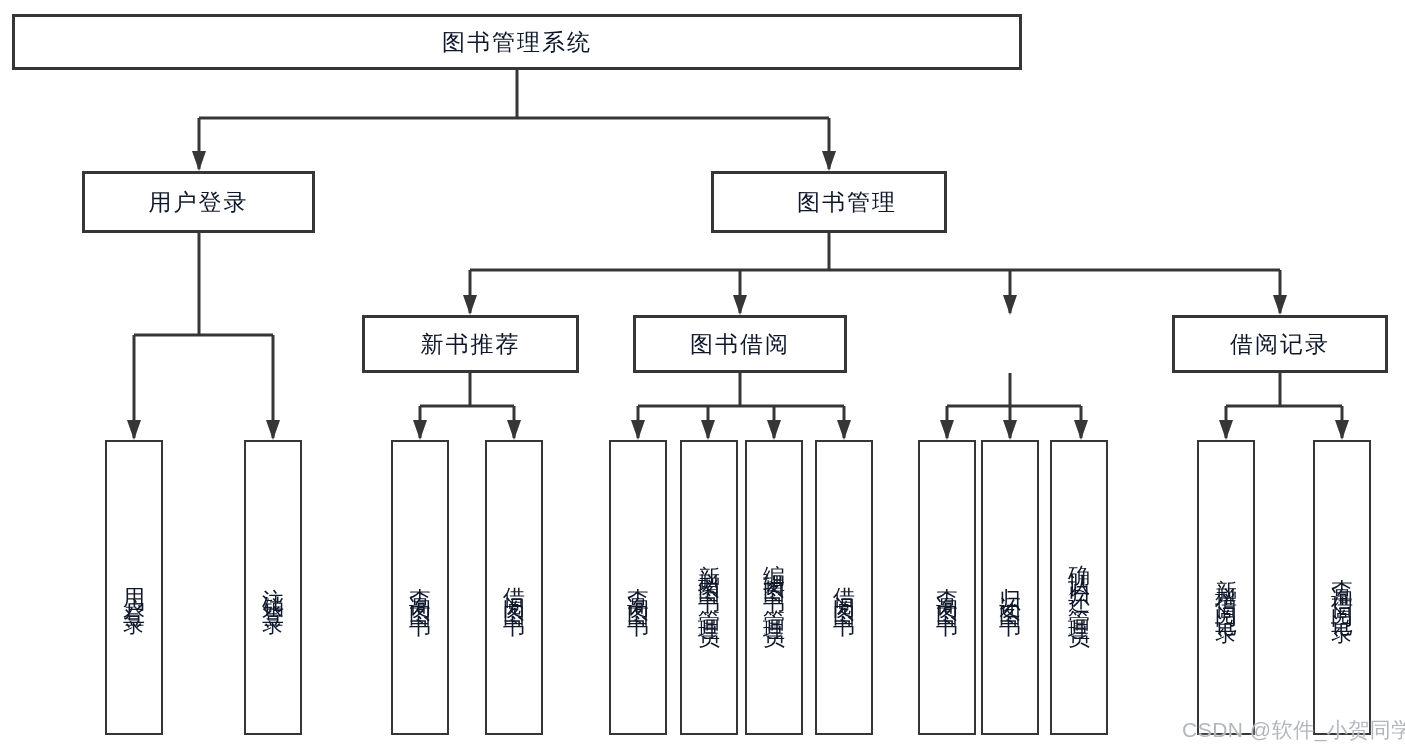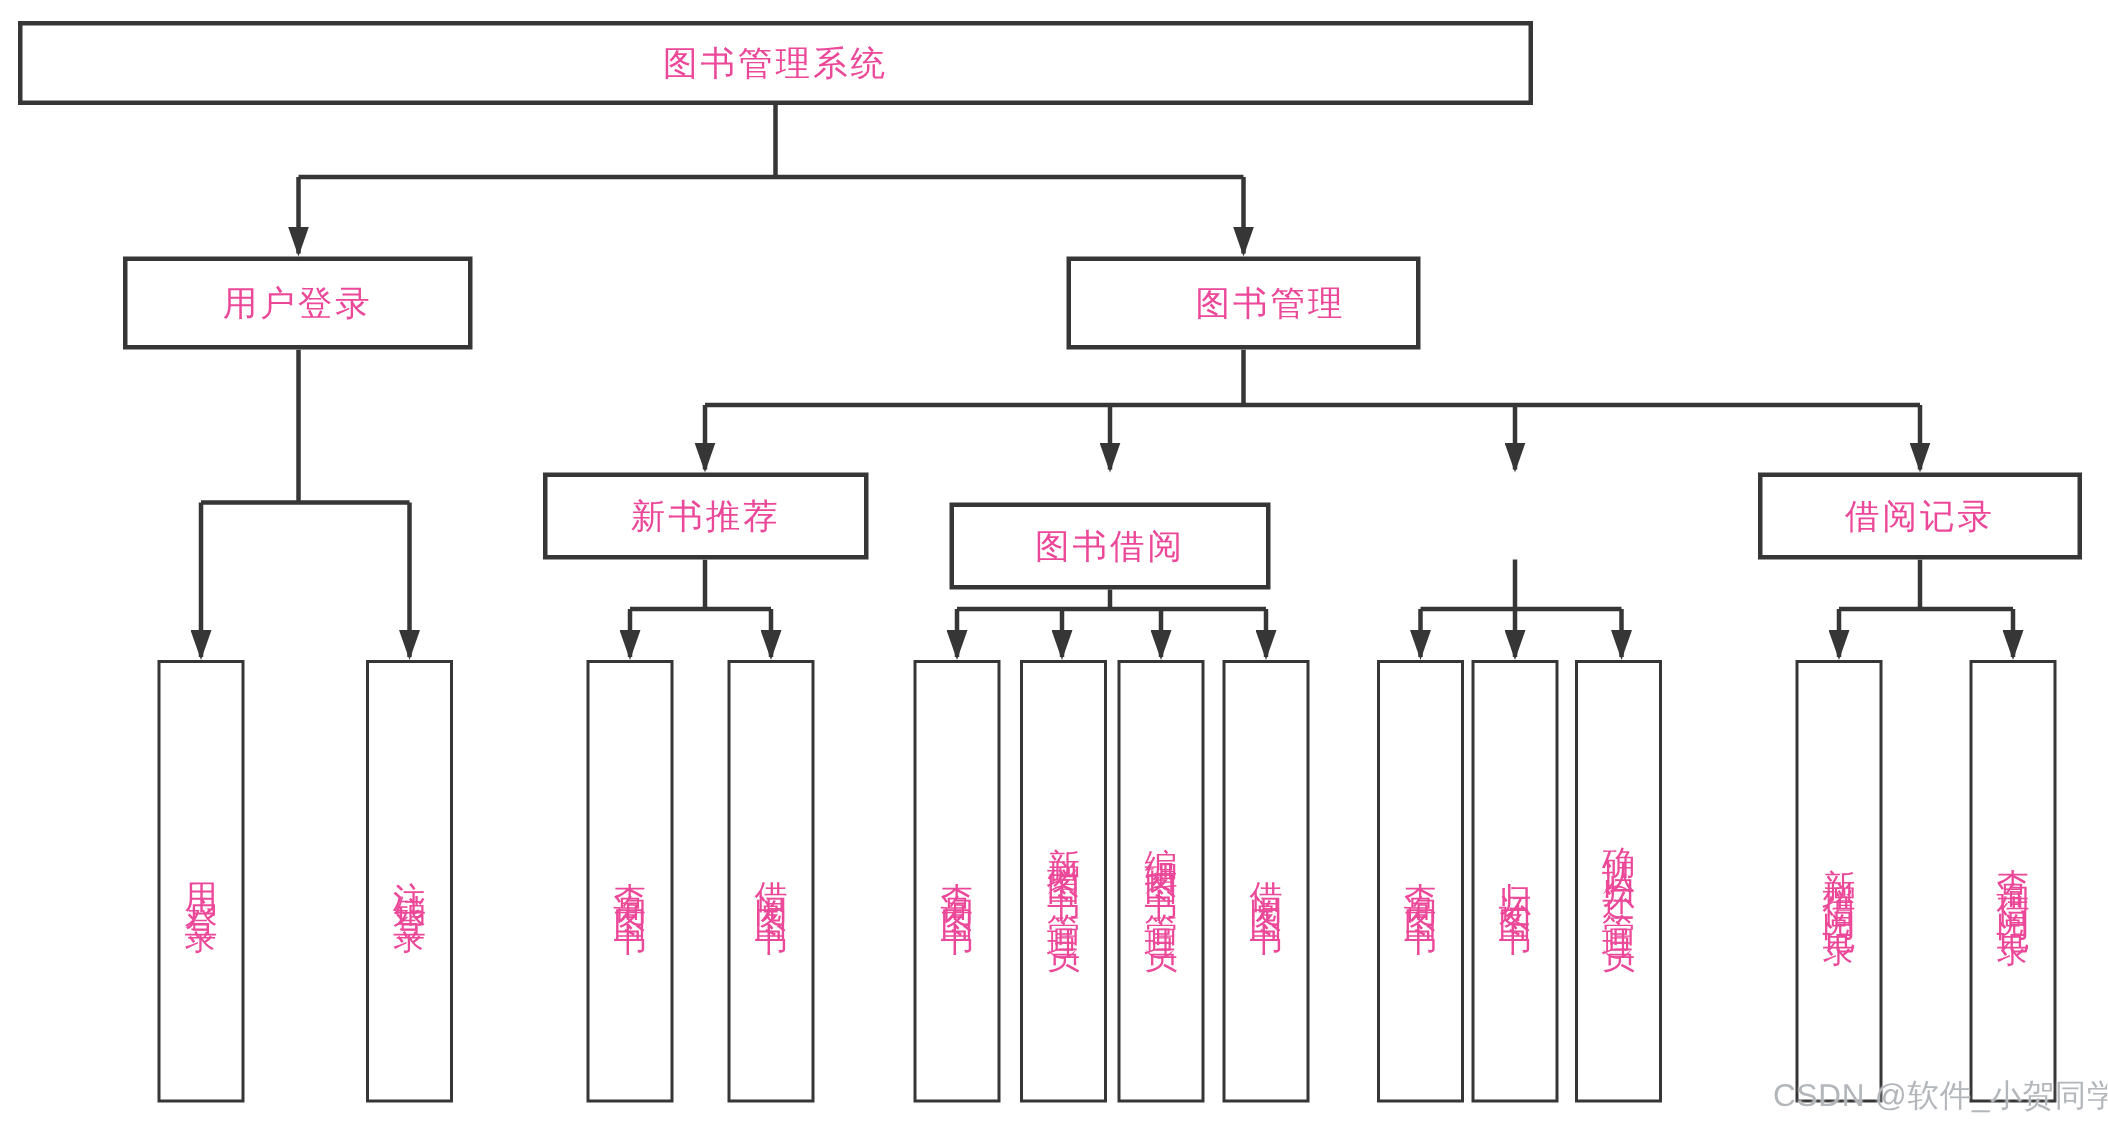--- a/index.html
+++ b/index.html
@@ -3,37 +3,37 @@
 <meta charset="utf-8">
 <style>
   html,body{margin:0;padding:0;background:#ffffff;}
   .canvas{
     position:relative;width:1405px;height:747px;background:#ffffff;overflow:hidden;
     font-family:"Liberation Sans",sans-serif;
   }
   .connectors{position:absolute;left:0;top:0;width:1405px;height:747px;}
   .node{
     position:absolute;box-sizing:border-box;background:#ffffff;
-    border:3px solid #363636;color:#ec4899;
+    border:3px solid #363636;color:#0f172a;
     display:flex;align-items:center;justify-content:center;
     font-size:23px;letter-spacing:2px;white-space:nowrap;
   }
   .leaf{
     writing-mode:vertical-rl;text-orientation:mixed;
     font-size:22px;letter-spacing:9px;line-height:1;
     border-width:2.5px;
   }
   
   .n-root{left:12px;top:14px;width:1010px;height:56px;}
   
   .n-userlogin{left:82px;top:171px;width:233px;height:62px;}
   .n-bookmgmt{left:711px;top:171px;width:236px;height:62px;padding-left:36px;}
   
   .n-s0{left:362px;top:315px;width:217px;height:58px;}
-  .n-s1{left:633px;top:315px;width:214px;height:58px;margin-top:20px;}
+  .n-s1{left:633px;top:315px;width:214px;height:58px;}
   .n-s2{left:902px;top:315px;width:215px;height:58px;}
   .n-s3{left:1172px;top:315px;width:216px;height:58px;}
   
   .lf{top:440px;width:58px;height:295px;}
   .l-u0{left:105px;} .l-u1{left:244px;}
   .l-a0{left:391px;} .l-a1{left:485px;}
   .l-b0{left:609px;} .l-b1{left:680px;} .l-b2{left:745px;} .l-b3{left:815px;}
   .l-c0{left:918px;} .l-c1{left:981px;} .l-c2{left:1050px;}
   .l-d0{left:1197px;} .l-d1{left:1313px;}
   .watermark{

